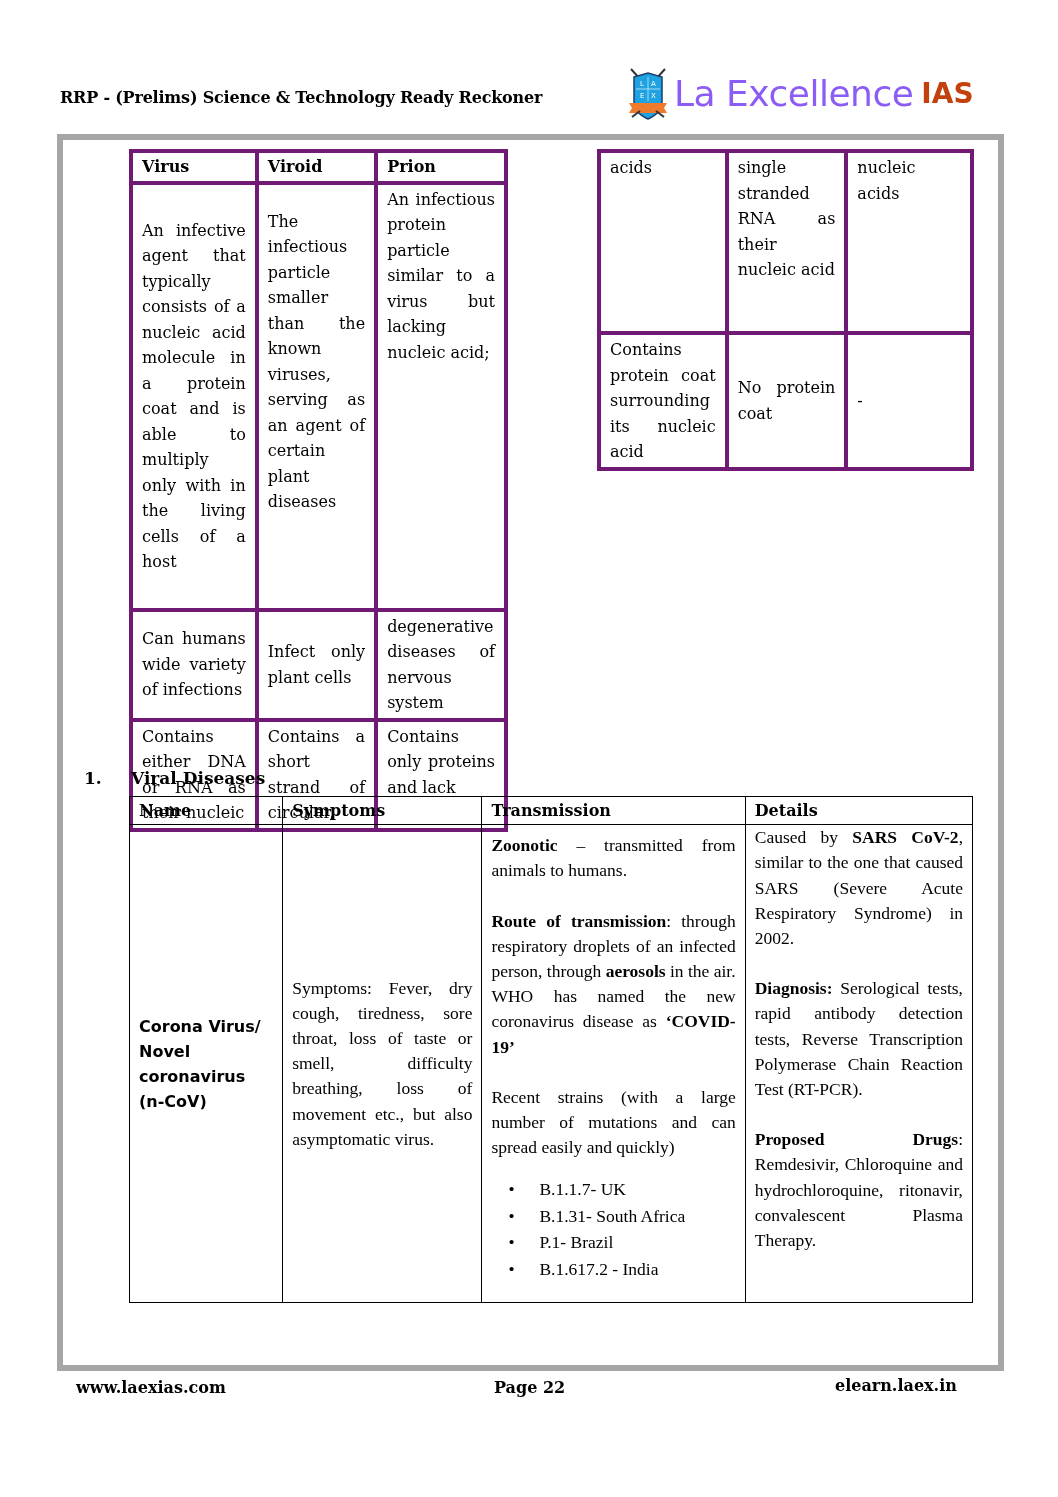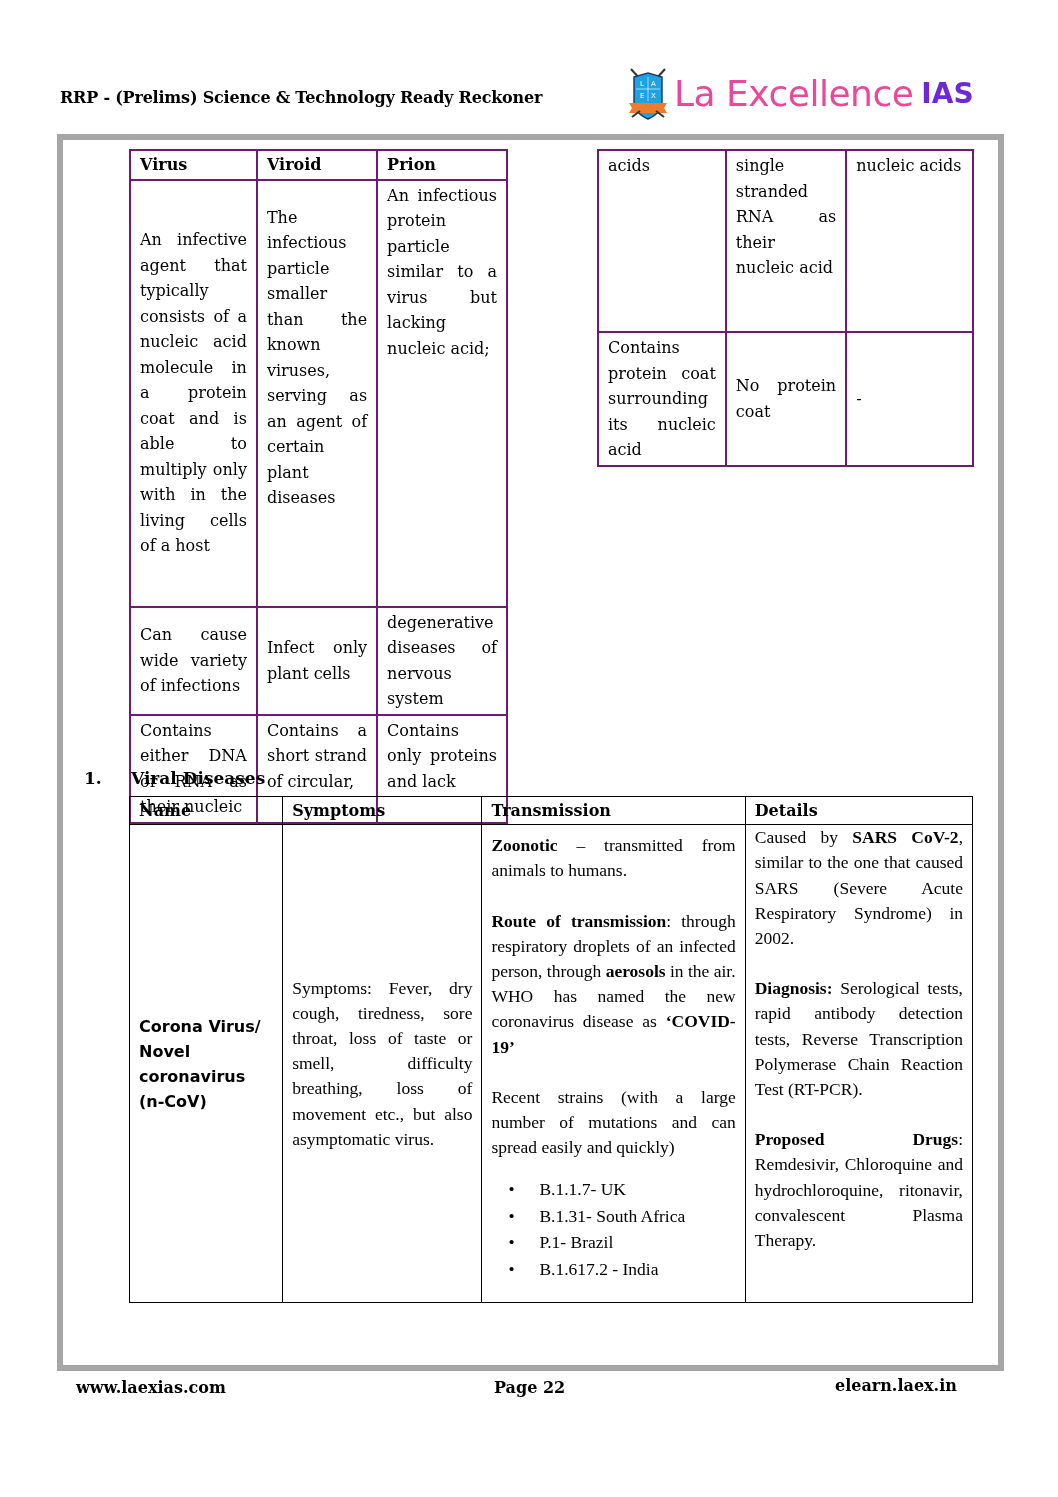--- a/index.html
+++ b/index.html
@@ -1,27 +1,27 @@
 <!DOCTYPE html>
 <html><head>
 <meta charset="utf-8">
 <style>
   html, body { margin:0; padding:0; background:#ffffff; }
   body { width:1058px; height:1497px; position:relative; overflow:hidden; font-family:"DejaVu Serif", serif; color:#000; }
 
   .hdr-title { position:absolute; left:60px; top:88px; font-family:"DejaVu Serif", serif; font-weight:bold; font-size:16px; letter-spacing:-0.2px; }
   .logo { position:absolute; left:628px; top:66px; height:56px; display:flex; align-items:center; }
   .logo-shield { width:40px; height:54px; position:relative; margin-right:6px; }
-  .logo-text { font-family:"DejaVu Sans", sans-serif; font-size:36px; color:#ec4899; letter-spacing:-0.5px; line-height:1; }
-  .logo-ias { font-family:"DejaVu Sans", sans-serif; font-weight:bold; font-size:28px; color:#6d28d9; margin-left:8px; line-height:1; }
+  .logo-text { font-family:"DejaVu Sans", sans-serif; font-size:36px; color:#8b5cf6; letter-spacing:-0.5px; line-height:1; }
+  .logo-ias { font-family:"DejaVu Sans", sans-serif; font-weight:bold; font-size:28px; color:#c2410c; margin-left:8px; line-height:1; }
 
   .frame { position:absolute; left:57px; top:134px; width:935px; height:1225px; border:6px solid #a6a6a6; }
 
   table { border-collapse:collapse; position:absolute; }
-  td, th { border:2px solid #701a75; vertical-align:middle; padding:2px 9px; text-align:justify; }
+  td, th { border:4px solid #701a75; vertical-align:middle; padding:2px 9px; text-align:justify; }
 
   .t1 { left:129px; top:149px; width:379px; font-family:"DejaVu Serif", serif; font-size:16px; line-height:25.5px; }
   .t1 th { text-align:left; font-weight:bold; padding:1px 9px; }
   .t2 { left:597px; top:149px; width:377px; font-family:"DejaVu Serif", serif; font-size:16px; line-height:25.5px; }
 
   .sec-heading { position:absolute; left:84px; top:768px; font-weight:bold; font-size:17px; font-family:"DejaVu Serif", serif; }
   .sec-num { display:inline-block; width:47px; }
 
   .t3 { left:129px; top:796px; width:844px; font-family:"Liberation Serif", serif; font-size:17.5px; line-height:25.2px; }
   .t3 td, .t3 th { border:1.5px solid #000; }
@@ -78,21 +78,21 @@
     <th>Virus</th>
     <th>Viroid</th>
     <th>Prion</th>
   </tr>
   <tr style="height:427px">
     <td>An infective agent that typically consists of a nucleic acid molecule in a protein coat and is able to multiply only with in the living cells of a host</td>
     <td style="vertical-align:top;padding-top:24px">The infectious particle smaller than the known viruses, serving as an agent of certain plant diseases</td>
     <td style="vertical-align:top;">An infectious protein particle similar to a virus but lacking nucleic acid;</td>
   </tr>
   <tr style="height:104px">
-    <td>Can cause wide variety of infections</td>
+    <td>Can humans wide variety of infections</td>
     <td>Infect only plant cells</td>
     <td>degenerative diseases of nervous system</td>
   </tr>
   <tr>
     <td style="vertical-align:top">Contains either DNA or RNA as their nucleic</td>
     <td style="vertical-align:top">Contains a short strand of circular,</td>
     <td style="vertical-align:top">Contains only proteins and lack</td>
   </tr>
 </tbody>
   </table>

